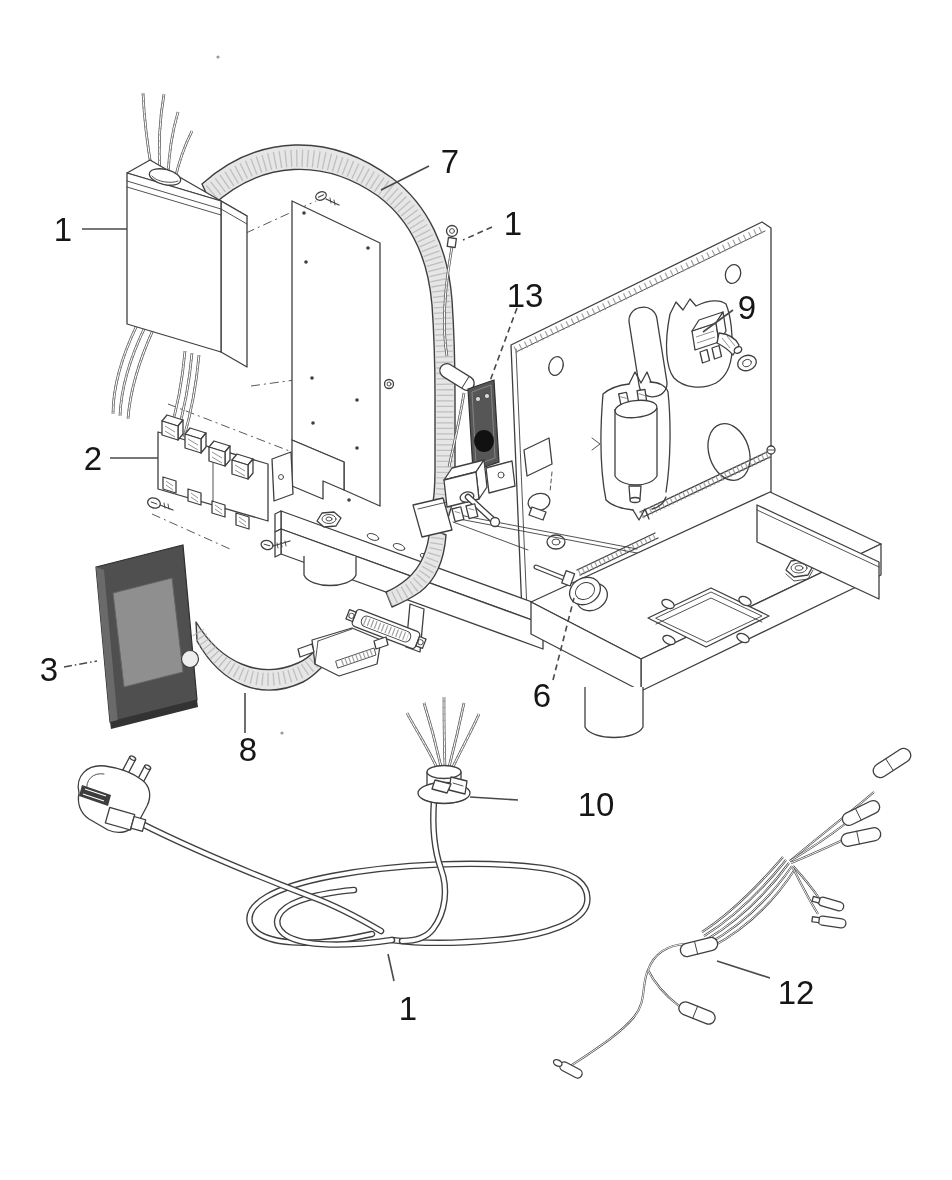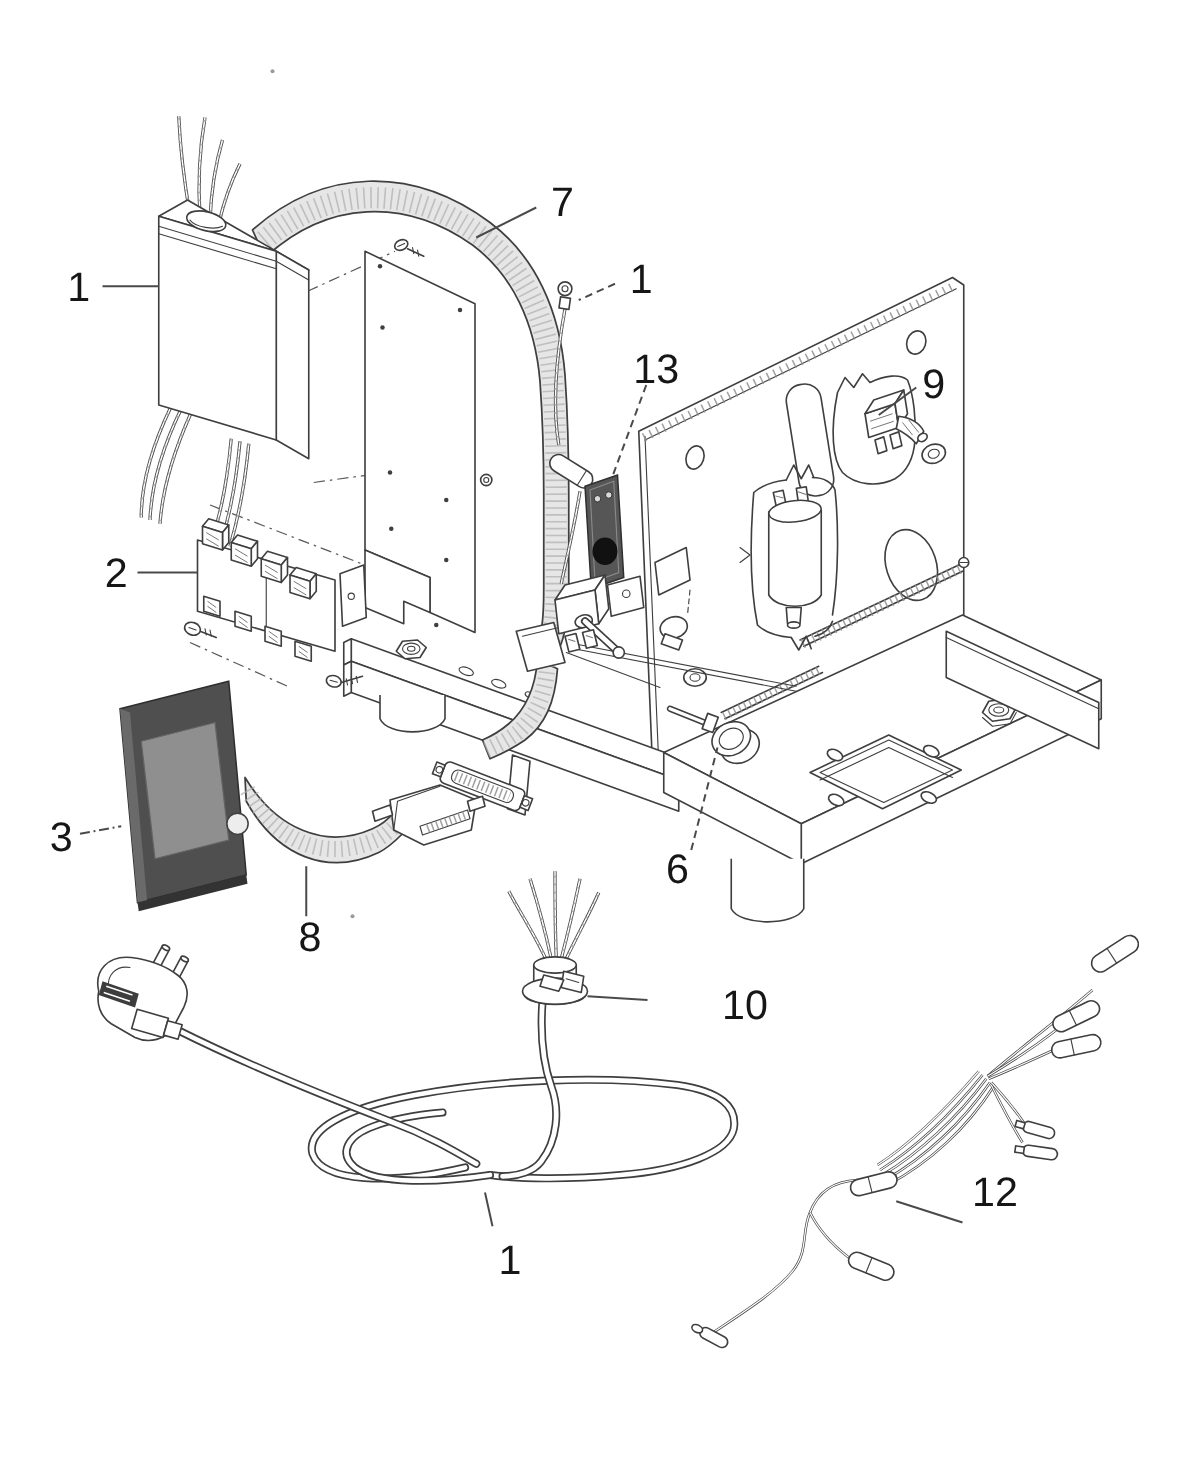--- a/index.html
+++ b/index.html
@@ -499,17 +499,17 @@
   <div class="callouts">
     <span class="callout" style="left: 63px; top: 229px;">1</span>
     <span class="callout" style="left: 93px; top: 458px;">2</span>
     <span class="callout" style="left: 49px; top: 669px;">3</span>
     <span class="callout" style="left: 542px; top: 695px;">6</span>
     <span class="callout" style="left: 450px; top: 161px;">7</span>
     <span class="callout" style="left: 248px; top: 749px;">8</span>
     <span class="callout" style="left: 747px; top: 307px;">9</span>
     <span class="callout" style="left: 552px; top: 804px; margin-left: 44px;">10</span>
     <span class="callout" style="left: 408px; top: 1008px;">1</span>
-    <span class="callout" style="left: 796px; top: 953px;">12</span>
+    <span class="callout" style="left: 796px; top: 992px;">12</span>
     <span class="callout" style="left: 525px; top: 295px;">13</span>
     <span class="callout" style="left: 513px; top: 223px;">1</span>
   </div>
 </div>
 
 </body></html>

